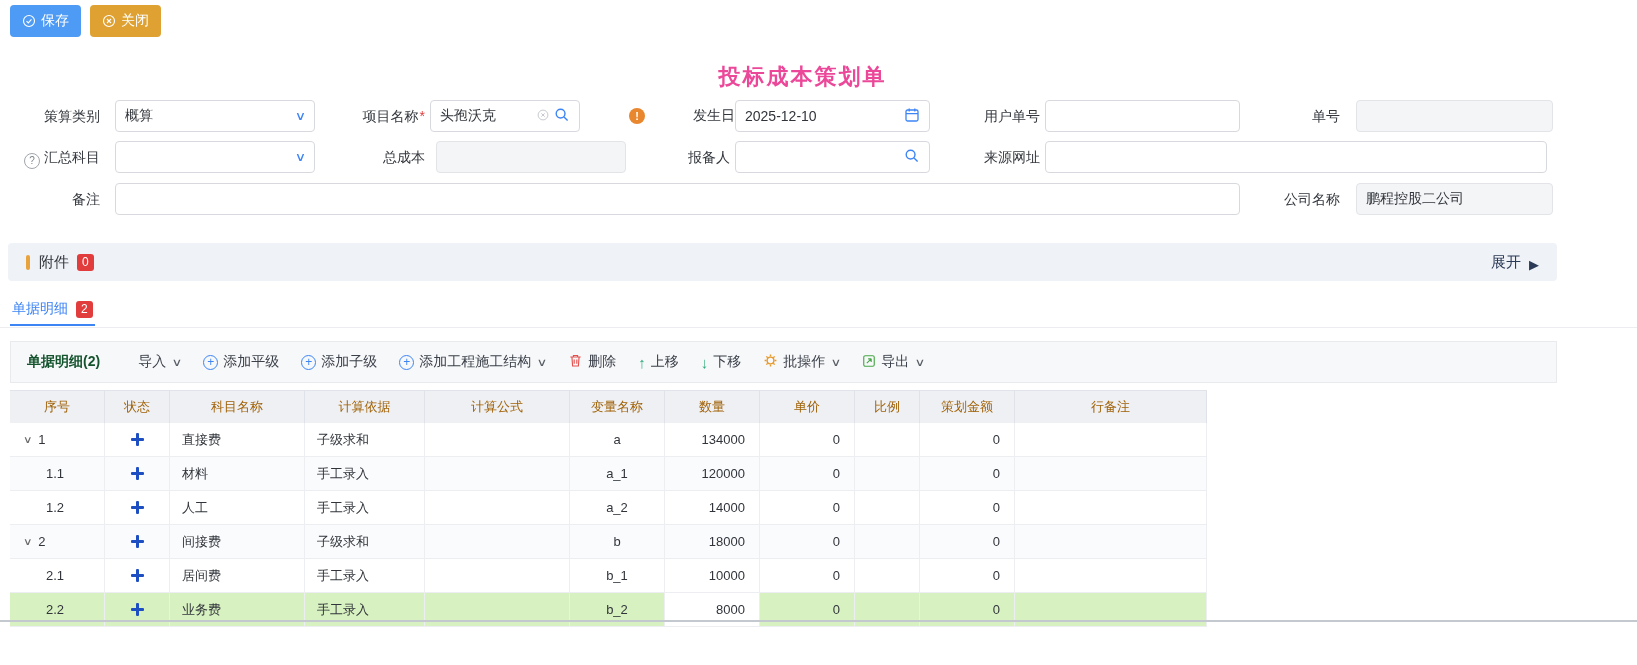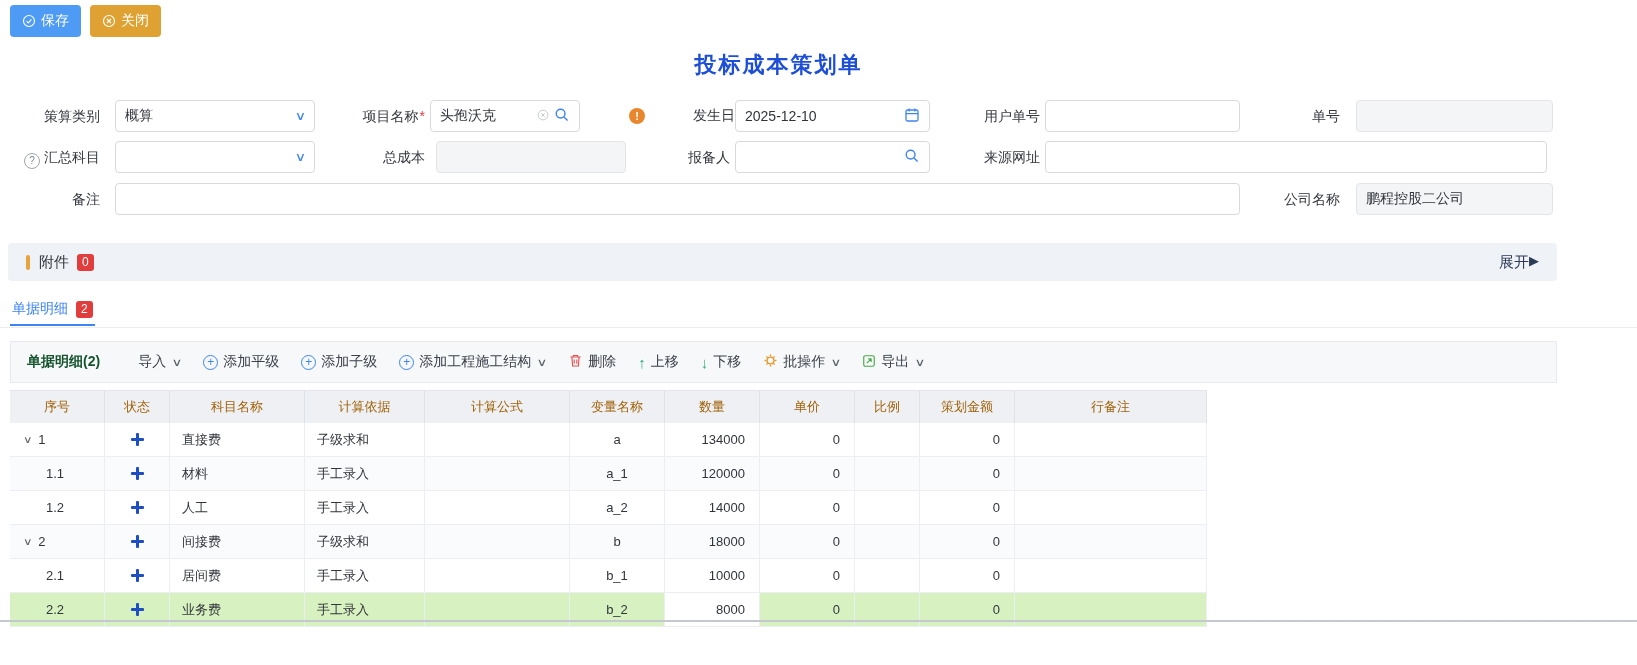--- a/index.html
+++ b/index.html
@@ -7,43 +7,43 @@
         font-family:"Liberation Sans","DejaVu Sans",sans-serif;color:#31353b;}
 
   
   .btn{position:absolute;top:5px;height:32px;border-radius:4px;color:#fff;font-size:14px;
        display:flex;align-items:center;gap:5px;padding:0 12px;cursor:pointer;box-sizing:border-box;}
   .btn svg{display:block;}
   .btn-save{left:10px;background:#4e9bf5;}
   .btn-close{left:90px;background:#dfa232;}
 
   
-  .title{position:absolute;top:50px;left:0;width:1557px;text-align:center;
-         font-size:22px;font-weight:bold;color:#1d4ed8;letter-spacing:2px;}
+  .title{position:absolute;top:62px;left:0;width:1557px;text-align:center;
+         font-size:22px;font-weight:bold;color:#ec4899;letter-spacing:2px;padding-left:24px;}
 
   
   .f-label{position:absolute;height:32px;line-height:32px;font-size:14px;color:#33373d;text-align:right;}
   .f-label .req-mark{color:#e23d3d;margin-left:1px;}
   .f-ctrl{position:absolute;height:32px;border:1px solid #d7d9de;border-radius:4px;background:#fff;
           font-size:14px;display:flex;align-items:center;padding:0 9px;box-sizing:border-box;gap:4px;}
   .f-ctrl .val{flex:1;white-space:nowrap;overflow:hidden;}
   .f-ctrl.disabled{background:#f4f5f7;border-color:#e2e4e8;margin-left:6px;}
   .chev-blue{color:#3d84f5;font-size:12px;transform:scaleX(1.3);}
   .q-icon{display:inline-block;width:14px;height:14px;border:1px solid #a0a6ad;border-radius:50%;
           color:#7d848c;font-size:10px;line-height:14px;text-align:center;margin-right:4px;vertical-align:-2px;}
   .info-icon{position:absolute;width:16px;height:16px;border-radius:50%;background:#e8872e;color:#fff;
              font-size:11px;font-weight:bold;line-height:16px;text-align:center;}
 
   
   .attach-bar{position:absolute;left:8px;top:243px;width:1549px;height:38px;background:#eff2f7;
               border-radius:4px;display:flex;align-items:center;padding:0 18px;box-sizing:border-box;font-size:15px;}
   .attach-marker{width:4px;height:15px;background:#e8a33d;border-radius:2px;margin-right:9px;}
   .badge{background:#e23d3d;color:#fff;font-size:12px;line-height:17px;padding:0 5px;border-radius:3px;margin-left:8px;}
   .attach-spacer{flex:1;}
-  .expand-btn{display:flex;align-items:flex-start;color:#2b3a56;font-size:15px;cursor:pointer;}
+  .expand-btn{display:flex;align-items:flex-end;gap:8px;color:#2b3a56;font-size:15px;cursor:pointer;}
   .expand-btn .tri{font-size:13px;color:#2b3a56;}
 
   
   .tab-row{position:absolute;left:0;top:294px;width:1637px;height:33px;border-bottom:1px solid #ebedf0;}
   .tab{position:absolute;left:10px;top:0;display:flex;align-items:center;height:30px;
        color:#3d84f5;font-size:14px;border-bottom:2px solid #3d84f5;padding:0 2px;cursor:pointer;}
 
   
   .grid-wrap{position:absolute;left:10px;top:341px;width:1547px;}
   .grid-toolbar{height:42px;background:#f7f8fa;border:1px solid #e8eaee;box-sizing:border-box;

